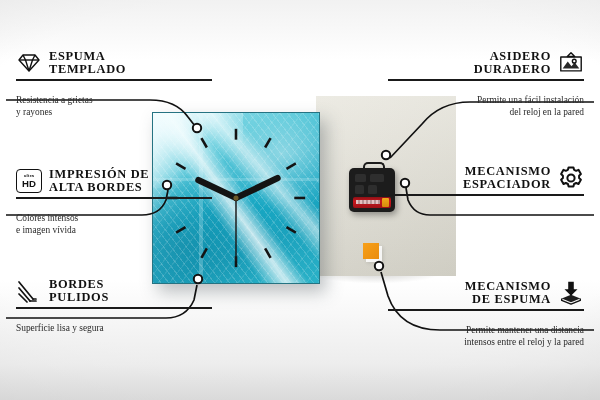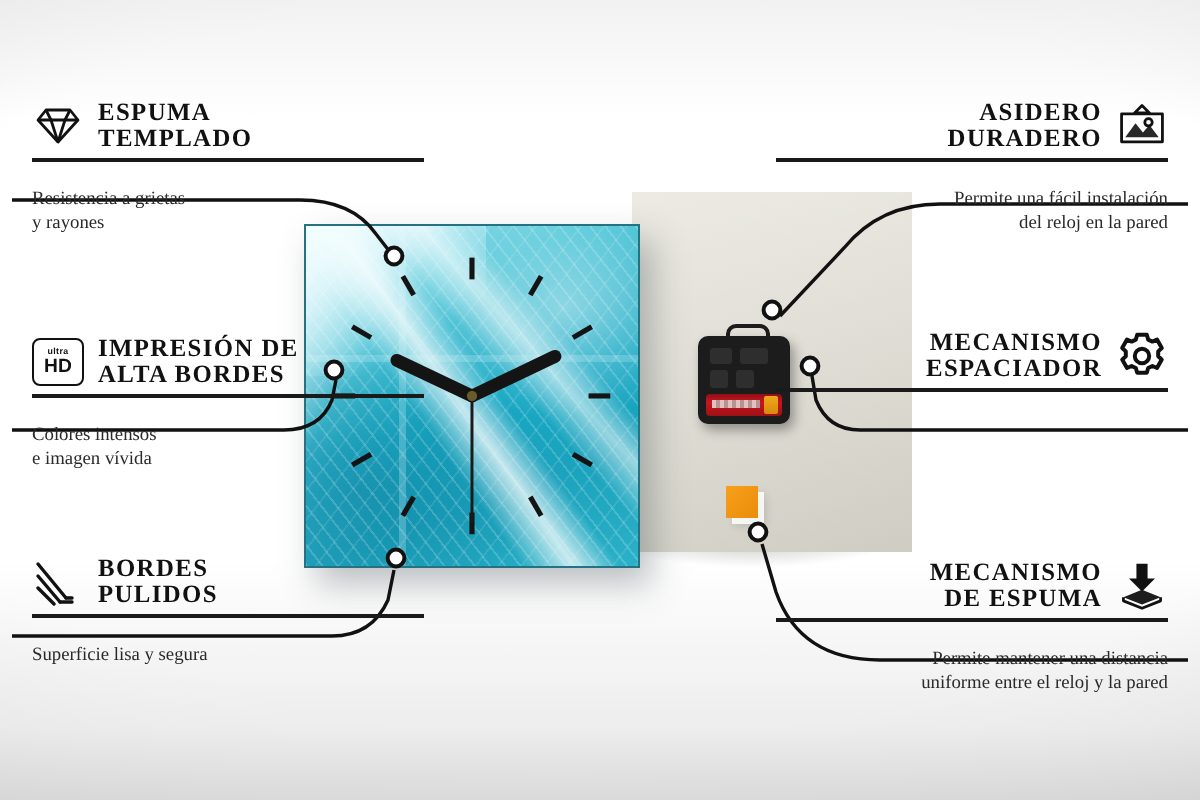--- a/index.html
+++ b/index.html
@@ -292,16 +292,16 @@
           <path d="M4 19 v2 l10 4 10-4 v-2" fill="none" stroke="#111" stroke-width="1.5" stroke-linejoin="round"></path>
         </svg>
       </span>
       <span class="titles">
         <span class="t1">MECANISMO</span>
         <span class="t2">DE ESPUMA</span>
       </span>
     </div>
     <div class="rule"></div>
     <div class="desc">Permite mantener una distancia
-uniforme entre el reloj y la pared</div>
+intensos entre el reloj y la pared</div>
   </div>
 
 </div>
 
 </body></html>

